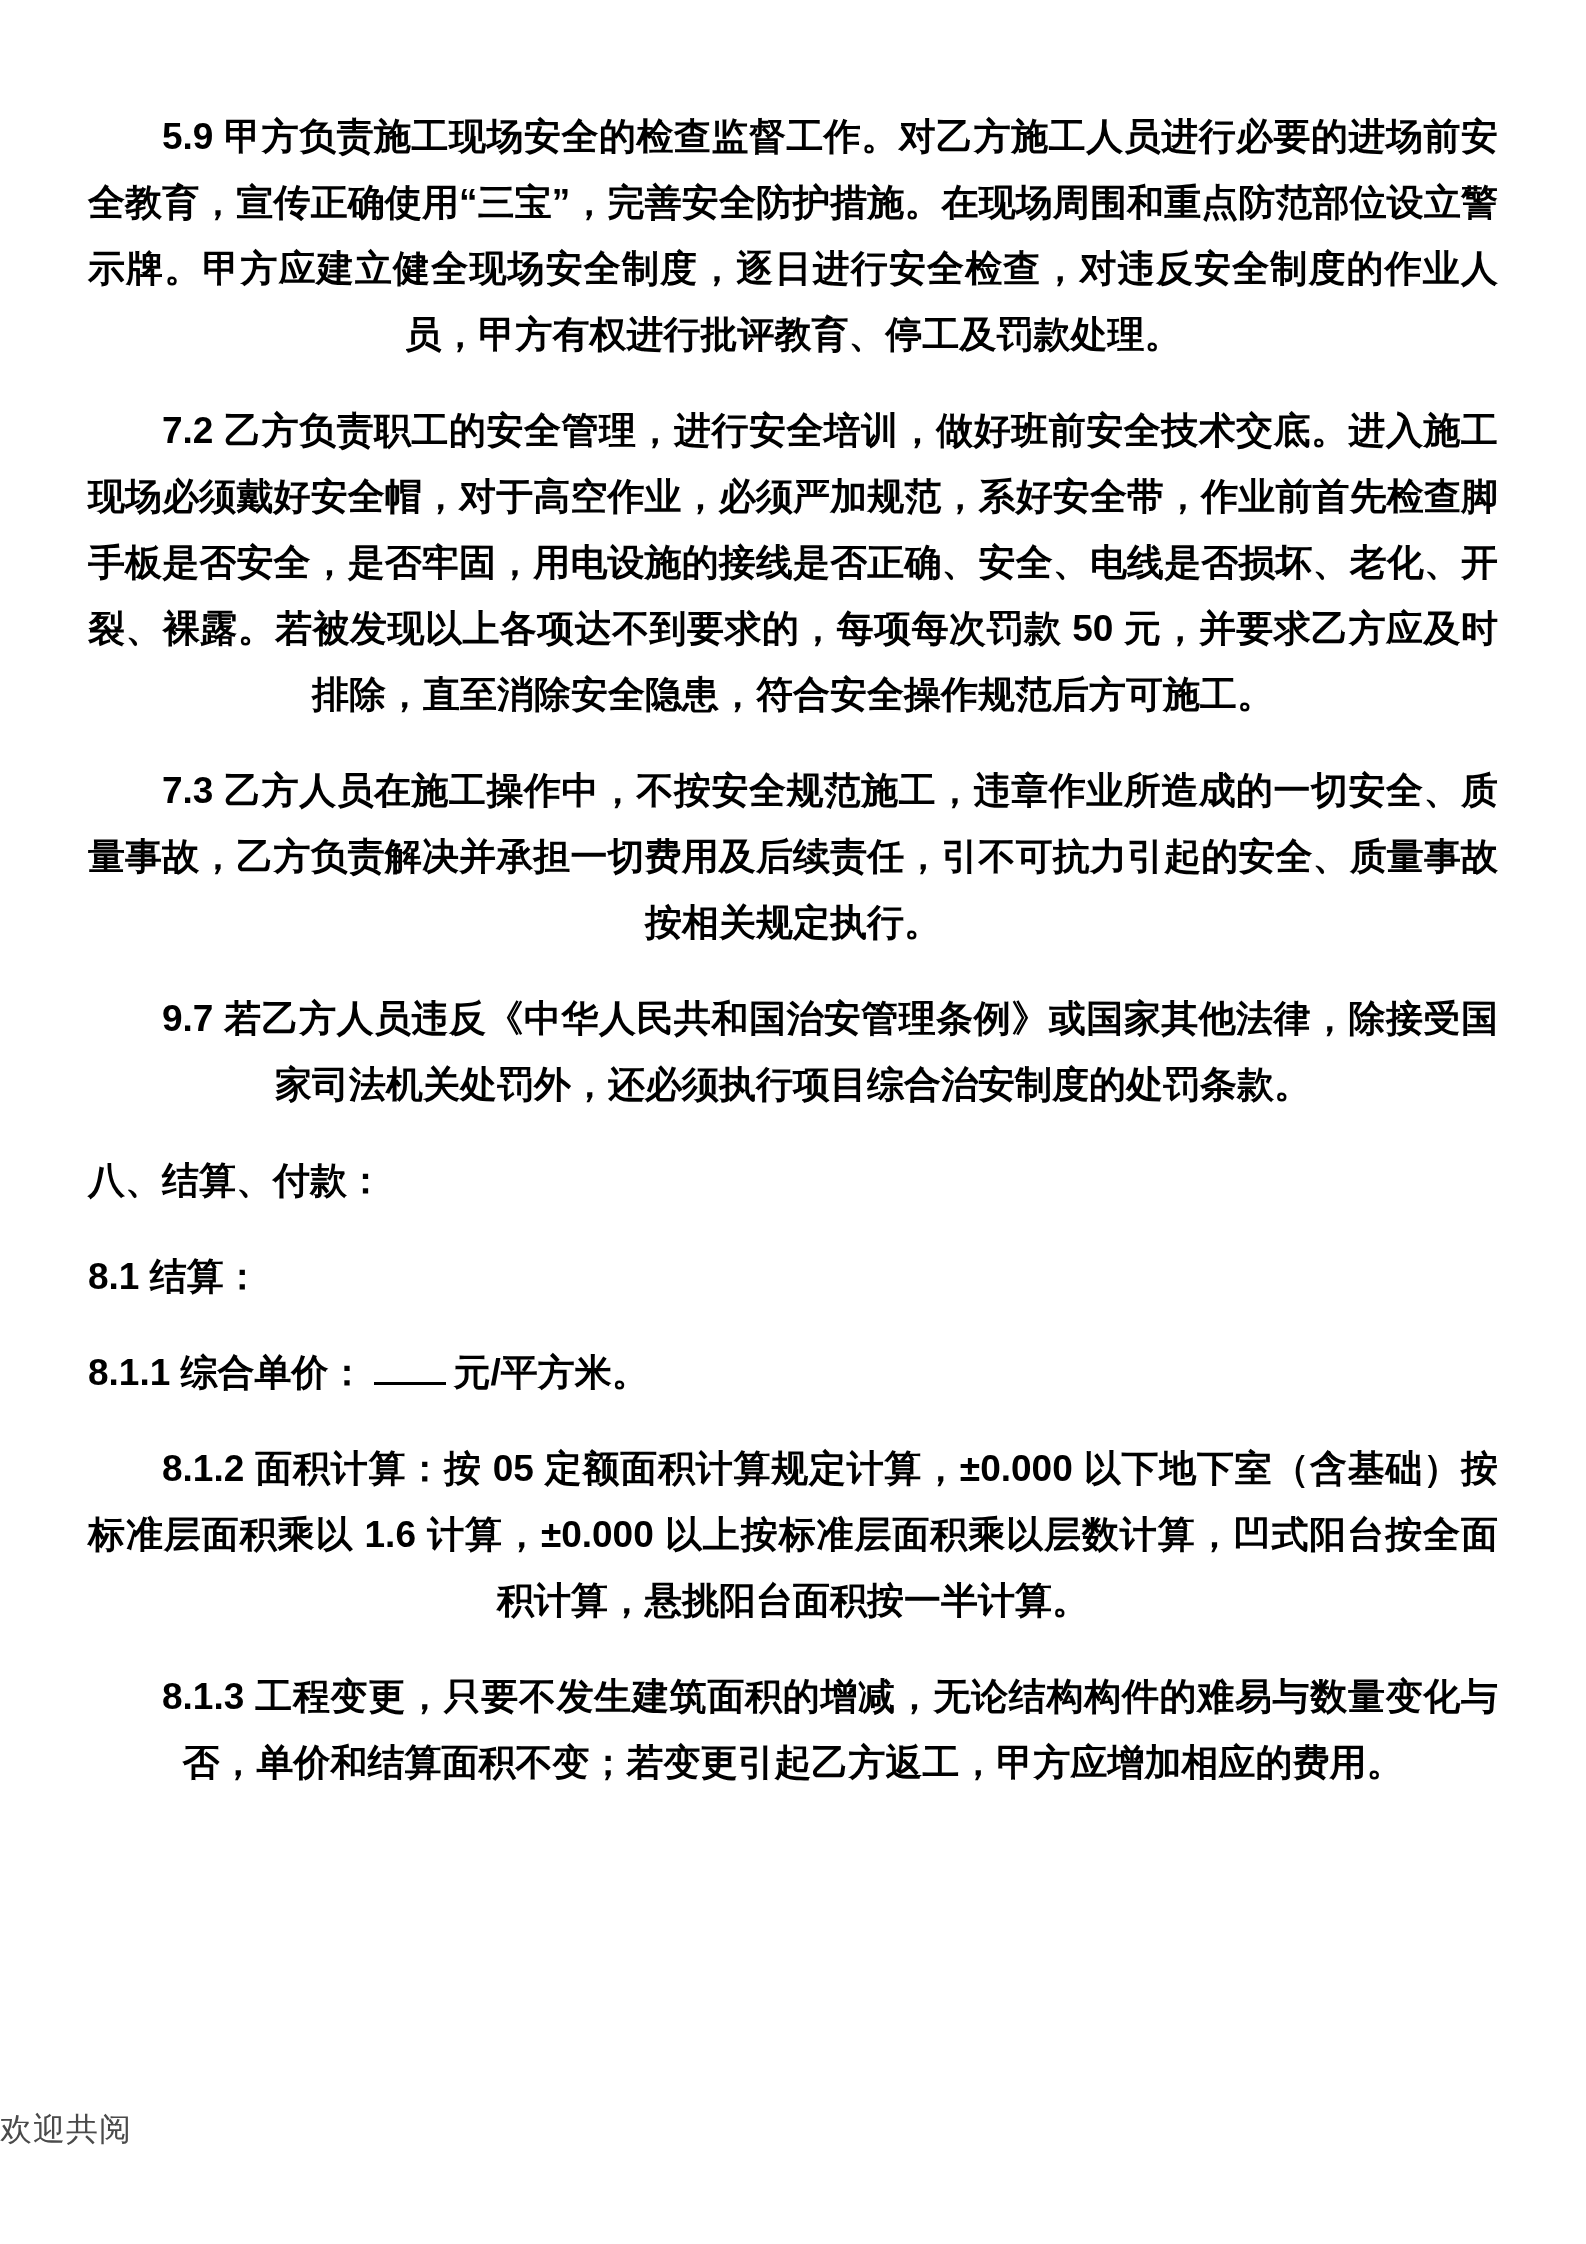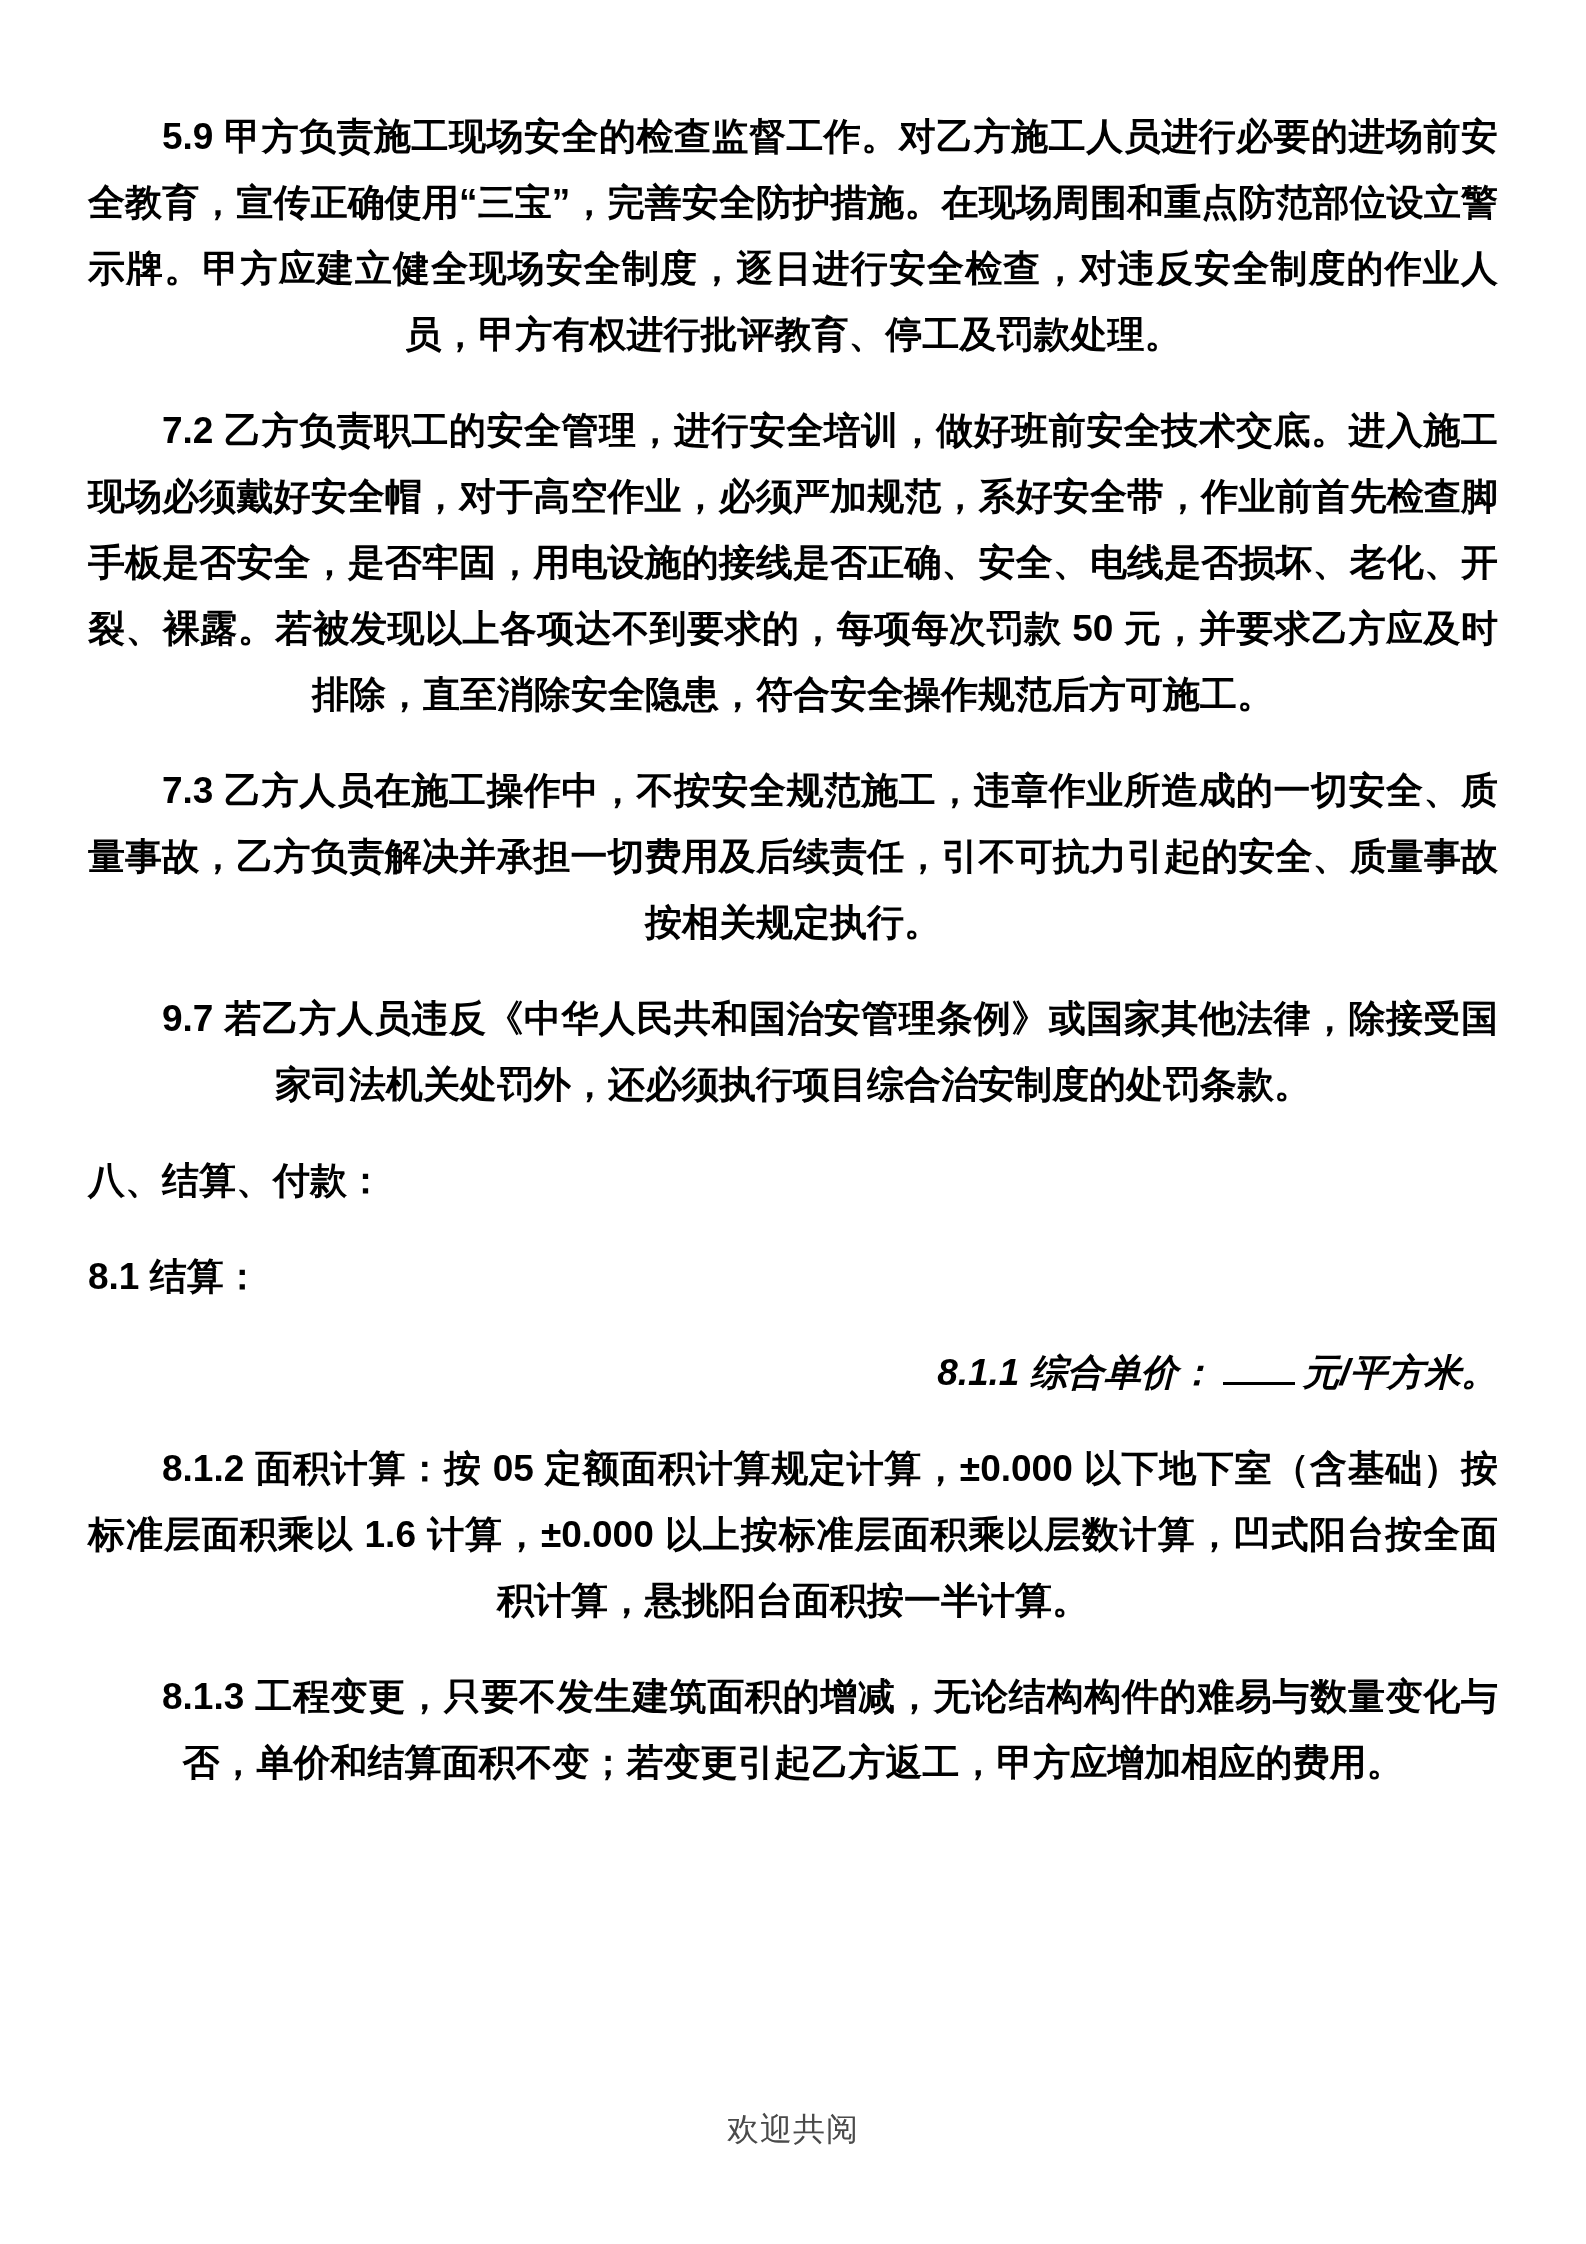--- a/index.html
+++ b/index.html
@@ -33,38 +33,37 @@
   }
   .heading {
     margin: 0 0 30px 0;
     text-align: left;
     font-size: 37px;
     font-weight: 700;
     line-height: 66px;
   }
   .center-line {
     margin: 0 0 30px 0;
-    text-align: right;
+    text-align: left;
     text-indent: 0;
-    font-style: italic;
   }
   .blank-line {
     display: inline-block;
     width: 72px;
     height: 0.85em;
     border-bottom: 3px solid #000000;
     margin: 0 8px;
     vertical-align: baseline;
   }
   .footer {
     position: absolute;
     left: 0;
     right: 0;
     bottom: 92px;
-    text-align: center;
+    text-align: left;
     font-size: 32px;
     font-weight: 400;
     color: #4a4a4a;
     letter-spacing: 1px;
   }
 </style>
 </head>
 <body>
 
 <div class="page">

